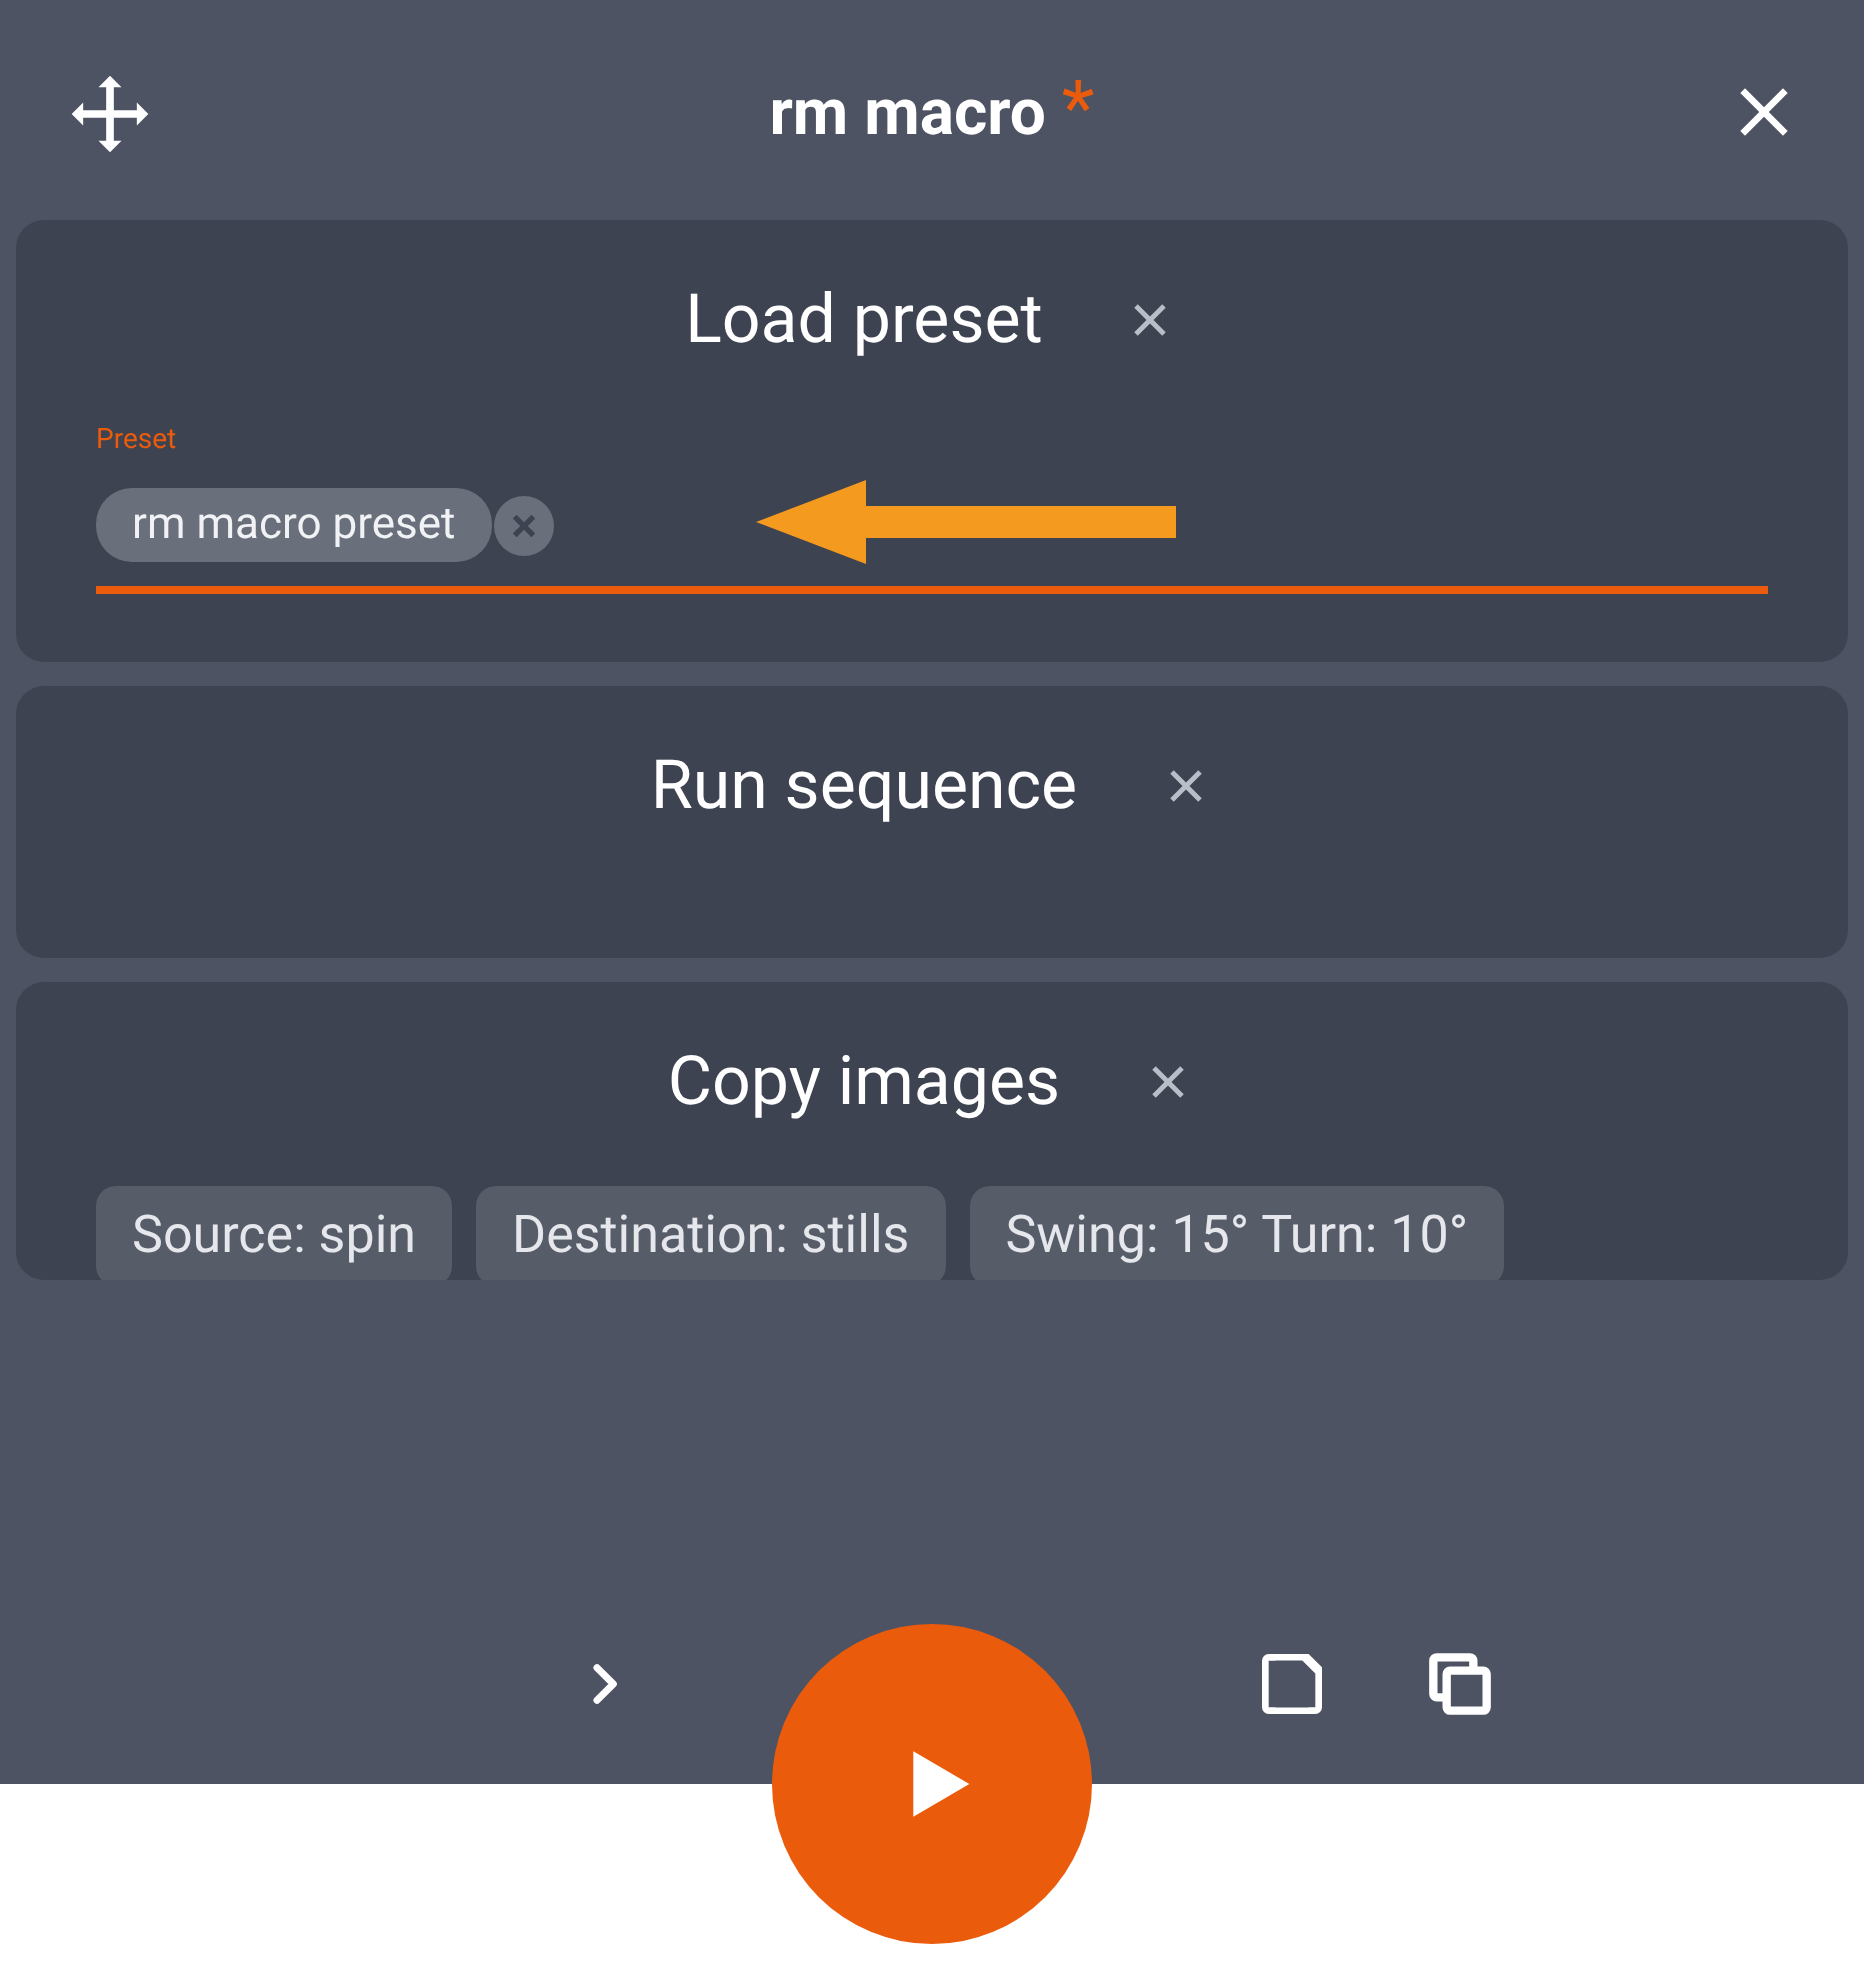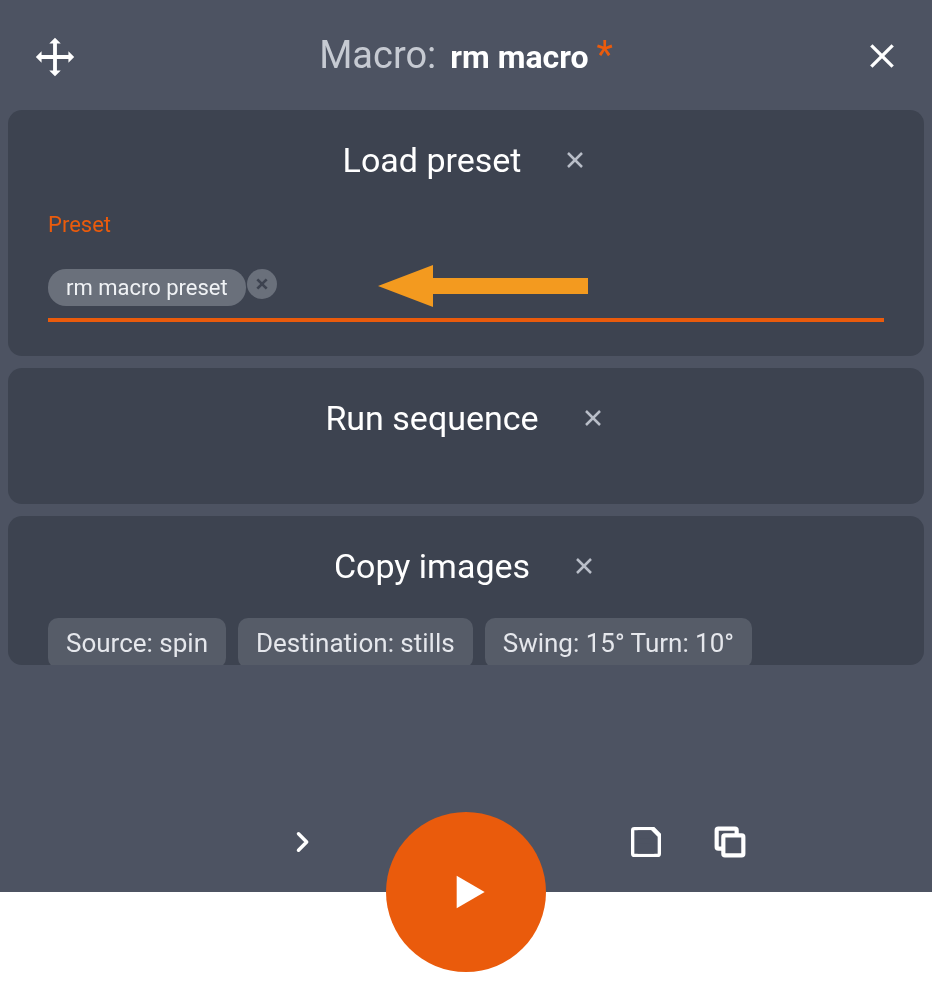--- a/index.html
+++ b/index.html
@@ -97,26 +97,26 @@
   .card-close {
     width: 28px;
     height: 28px;
     display: flex;
     align-items: center;
     justify-content: center;
     cursor: pointer;
   }
   .preset-label {
     color: #ea5b0c;
-    font-size: 22px;
-    margin-bottom: 32px;
+    font-size: 14px;
+    margin-bottom: 16px;
   }
   .preset-row {
     display: flex;
-    align-items: flex-start;
+    align-items: center;
     gap: 1px;
     border-bottom: 4px solid #ea5b0c;
     padding-bottom: 12px;
     position: relative;
   }
   .chip {
     background: #6a707b;
     color: #f0f2f5;
     border-radius: 18px;
     padding: 6px 18px;
@@ -203,21 +203,20 @@
 
 <div class="dialog">
 
   <div class="header">
     <div class="drag-icon">
       <svg width="46" height="46" viewBox="0 0 24 24" fill="#ffffff">
         <path d="M12 2 L15 5 L13 5 L13 11 L19 11 L19 9 L22 12 L19 15 L19 13 L13 13 L13 19 L15 19 L12 22 L9 19 L11 19 L11 13 L5 13 L5 15 L2 12 L5 9 L5 11 L11 11 L11 5 L9 5 Z"></path>
       </svg>
     </div>
     <div class="title-wrap">
-      <span class="title-label">Macro:</span>
       <span class="title-name">rm macro</span>
       <span class="title-star">*</span>
     </div>
     <div class="close-main">
       <svg width="32" height="32" viewBox="0 0 24 24" stroke="#ffffff" stroke-width="2.5" fill="none">
         <line x1="4" y1="4" x2="20" y2="20"></line>
           <line x1="20" y1="4" x2="4" y2="20"></line>
       </svg>
     </div>
   </div>

